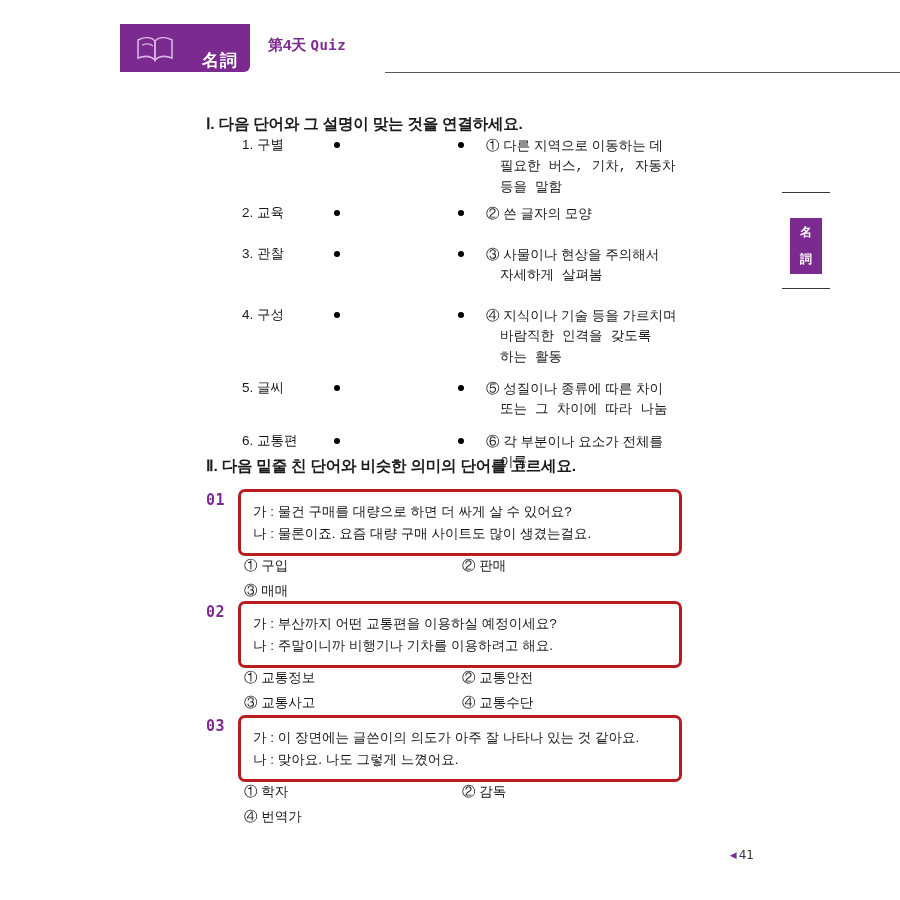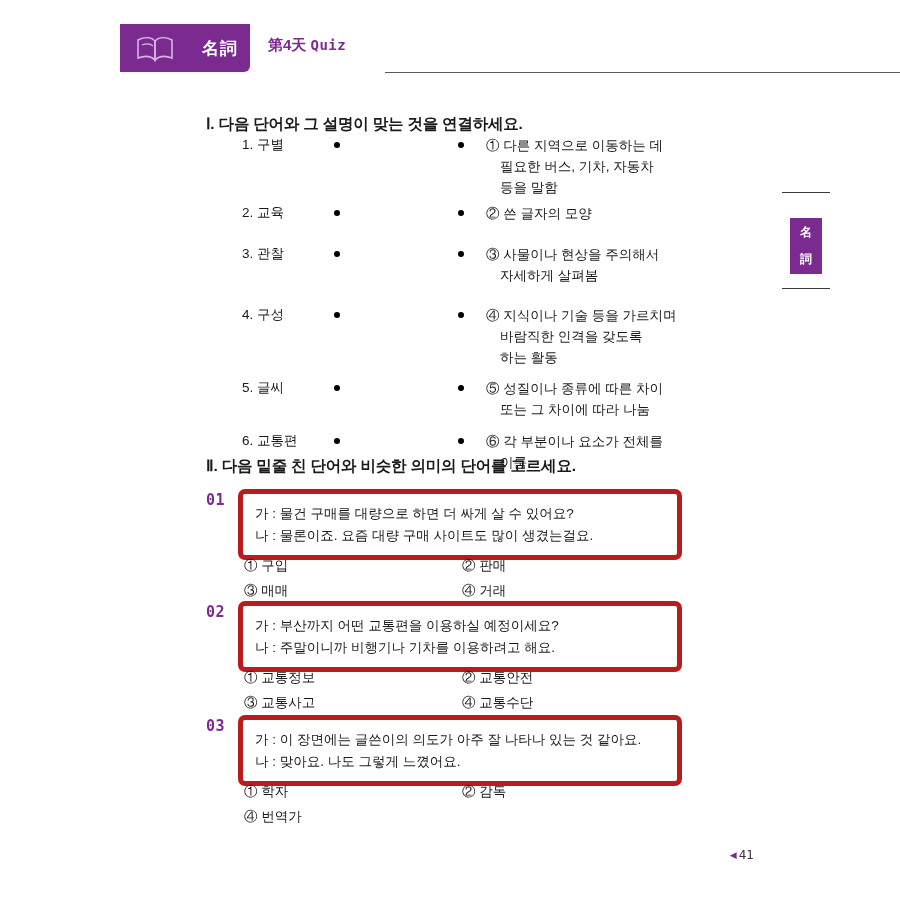--- a/index.html
+++ b/index.html
@@ -32,21 +32,21 @@
   }
   .header-tab {
     position: absolute;
     left: 0;
     top: 0;
     width: 130px;
     height: 48px;
     background: #7b2a8f;
     border-radius: 0 0 6px 0;
     display: flex;
-    align-items: center;
+    align-items: flex-end;
     justify-content: flex-end;
     box-sizing: border-box;
     padding-right: 12px;
   }
   .header-tab .book-icon {
     position: absolute;
     left: 16px;
     top: 12px;
     width: 40px;
     height: 26px;
@@ -172,20 +172,21 @@
     position: absolute;
     left: 280px;
     top: 0;
     font-size: 13.5px;
     line-height: 1.55;
     width: 250px;
   }
   .match-right .cont {
     display: block;
     padding-left: 14px;
+    font-family: Liberation Mono, monospace;
   }
 
   
   .q {
     position: absolute;
     left: 206px;
     width: 510px;
   }
   .q-num {
     position: absolute;
@@ -195,21 +196,21 @@
     font-size: 15px;
     font-weight: bold;
     color: #7b2a8f;
     letter-spacing: 0.5px;
   }
   .q-box {
     position: absolute;
     left: 32px;
     top: 0;
     width: 444px;
-    border: 5px solid #b91c1c;
+    border: 3px solid #b91c1c;
     border-radius: 7px;
     padding: 9px 12px 9px 12px;
     box-sizing: border-box;
     font-size: 13.5px;
     line-height: 1.6;
     background: #fff;
   }
   .q-line {
     white-space: nowrap;
   }
@@ -351,21 +352,20 @@
       <div class="q-line">가 : 물건 구매를 대량으로 하면 더 싸게 살 수 있어요?</div>
       <div class="q-line">나 : 물론이죠. 요즘 대량 구매 사이트도 많이 생겼는걸요.</div>
     </div>
     <div class="q-choices">
       <div class="row">
         <div class="c">① 구입</div>
         <div class="c">② 판매</div>
       </div>
       <div class="row">
         <div class="c">③ 매매</div>
-        <div class="c">④ 거래</div>
       </div>
     </div>
   </div>
 
   <div class="q" style="top:601px">
     <div class="q-num">02</div>
     <div class="q-box">
       <div class="q-line">가 : 부산까지 어떤 교통편을 이용하실 예정이세요?</div>
       <div class="q-line">나 : 주말이니까 비행기나 기차를 이용하려고 해요.</div>
     </div>

